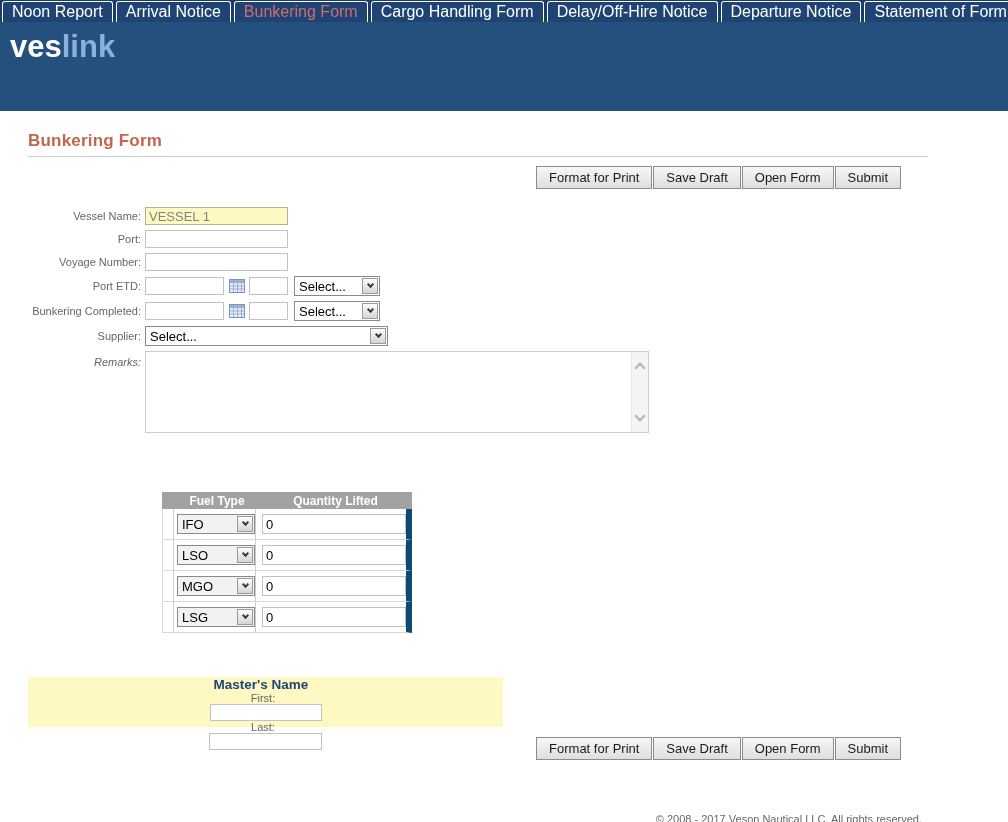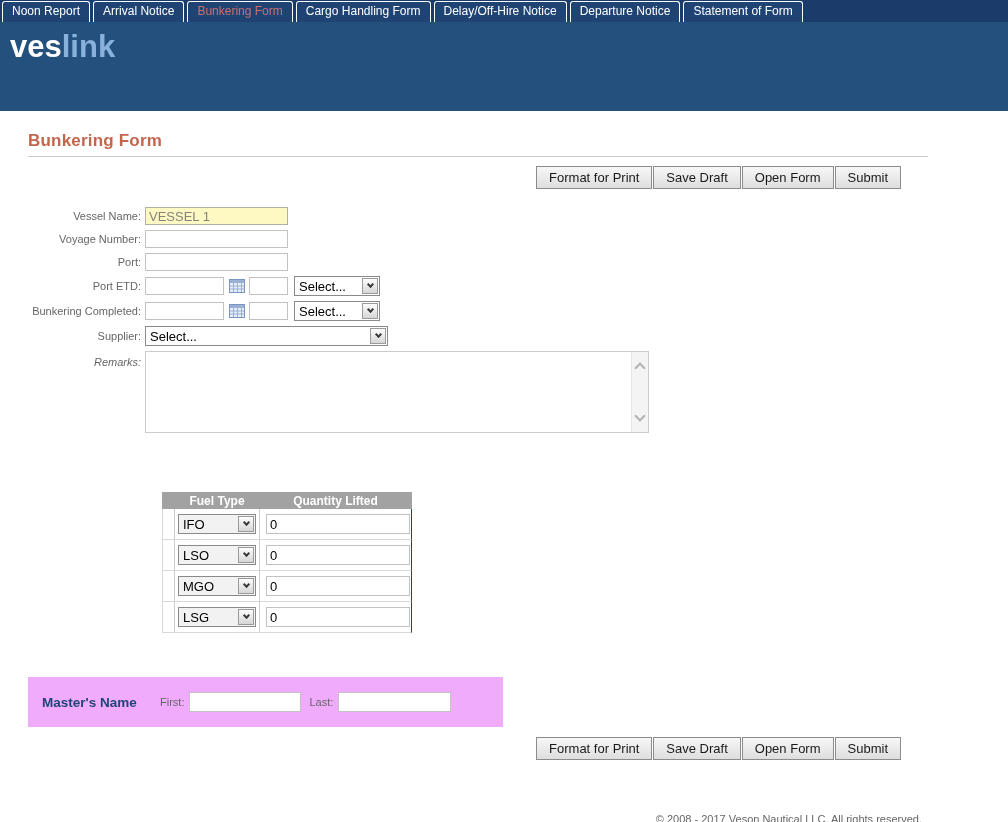--- a/index.html
+++ b/index.html
@@ -11,21 +11,21 @@
   }
 
   
   .tabbar {
     background:#1b3c6a; height:22px; display:flex; align-items:flex-end;
     padding-left:2px;
   }
   .tab {
     height:21px; line-height:19px; padding:0 9px; margin-right:3px;
     background:#1f4372; border:1px solid #fff; border-bottom:none;
-    border-radius:3px 3px 0 0; color:#fff; font-size:12px; cursor:pointer;
+    border-radius:3px 3px 0 0; color:#fff; font-size:16px; cursor:pointer;
     white-space:nowrap;
   }
   .tab.active { color:#cb6f6f; }
 
   
   .brandheader { background:#24507e; height:89px; }
   .logo { padding:8px 0 0 10px; font-size:31px; font-weight:bold; color:#fff; line-height:34px; }
   .logo .link { color:#8ab1dc; }
   .tagline { margin-left:37px; margin-top:1px; color:#c9d08e; font-size:12px; }
 
@@ -82,30 +82,30 @@
   .schev.down { transform:rotate(45deg); margin-bottom:4px; }
 
   
   .fueltable { margin-left:134px; margin-top:59px; width:250px; }
   .ft-header { display:flex; background:#a2a2a2; color:#fff; font-weight:bold; font-size:12px; height:17px; align-items:center; }
   .ft-h1 { width:13px; }
   .ft-h2 { width:84px; text-align:center; }
   .ft-h3 { width:153px; text-align:center; }
   .ft-row {
     display:flex; height:31px; align-items:stretch;
-    border-bottom:1px solid #d8d8d8; border-left:1px solid #d8d8d8; border-right:1px solid #0c4a6e;
+    border-bottom:1px solid #d8d8d8; border-left:1px solid #d8d8d8; border-right:6px solid #0c4a6e;
     background:#fff;
   }
   .ft-c1 { width:12px; border-right:1px solid #ccc; }
   .ft-c2 { width:85px; border-right:1px solid #ccc; display:flex; align-items:center; padding-left:3px; }
   .ft-c3 { flex:1; display:flex; align-items:center; padding-left:6px; }
   .qty { width:144px; height:20px; }
 
   
-  .master { margin-top:44px; width:475px; height:50px; background:#f0abfc; display:flex; align-items:center; }
+  .master { margin-top:44px; width:475px; height:50px; background:#fef9c3; display:flex; align-items:center;flex-direction:column; }
   .master-title { margin-left:14px; width:118px; color:#1e4577; font-weight:bold; font-size:13.5px; }
   .m-label { font-size:11px; color:#666; margin-right:5px; }
   .m-first { width:112px; height:20px; }
   .m-last { width:113px; height:20px; }
   .m-gap { width:8px; }
 
   
   .footer { margin-top:53px; text-align:right; padding-right:6px; font-size:11px; color:#666; }
 </style>
 </head>
@@ -137,26 +137,26 @@
   </div>
 
   <div class="formarea">
 
     <div class="frow">
       <div class="flabel">Vessel Name:</div>
       <input class="txt w143 readonly" readonly="" value="VESSEL 1" style="">
     </div>
 
     <div class="frow">
+      <div class="flabel">Port:</div>
+      <input class="txt w143" value="" style="">
+    </div>
+
+    <div class="frow">
       <div class="flabel">Voyage Number:</div>
-      <input class="txt w143" value="" style="">
-    </div>
-
-    <div class="frow">
-      <div class="flabel">Port:</div>
       <input class="txt w143" value="" style="">
     </div>
 
     <div class="frow">
       <div class="flabel">Port ETD:</div>
       <input class="txt w79" value="" style="">
       <span class="calbtn">
         <svg width="16" height="16" viewBox="0 0 16 16">
           <rect x="0.5" y="1.5" width="15" height="13" fill="#e8eef7" stroke="#7a96c0"></rect>
           <rect x="1" y="2" width="14" height="3" fill="#9ab0d4"></rect>

